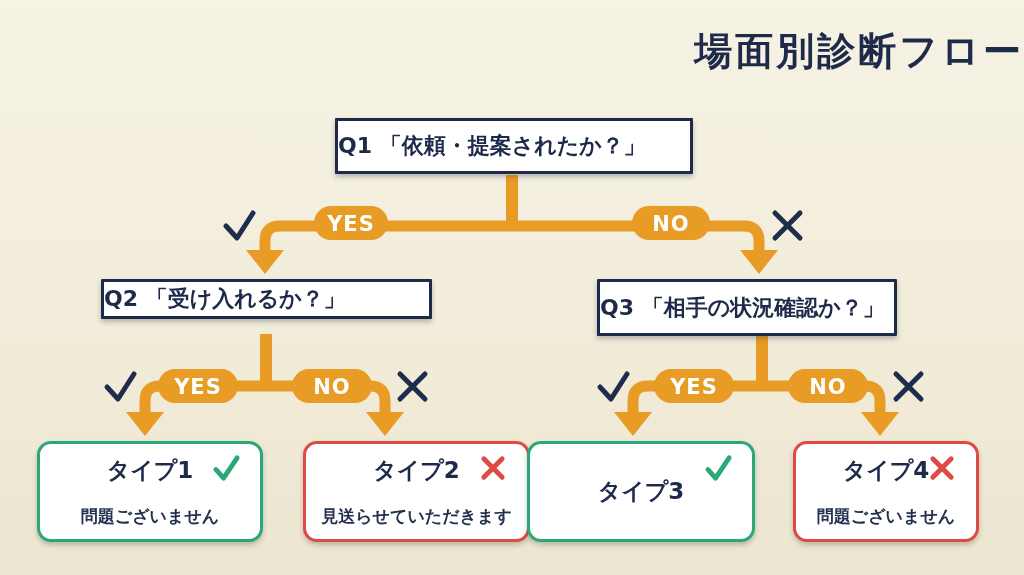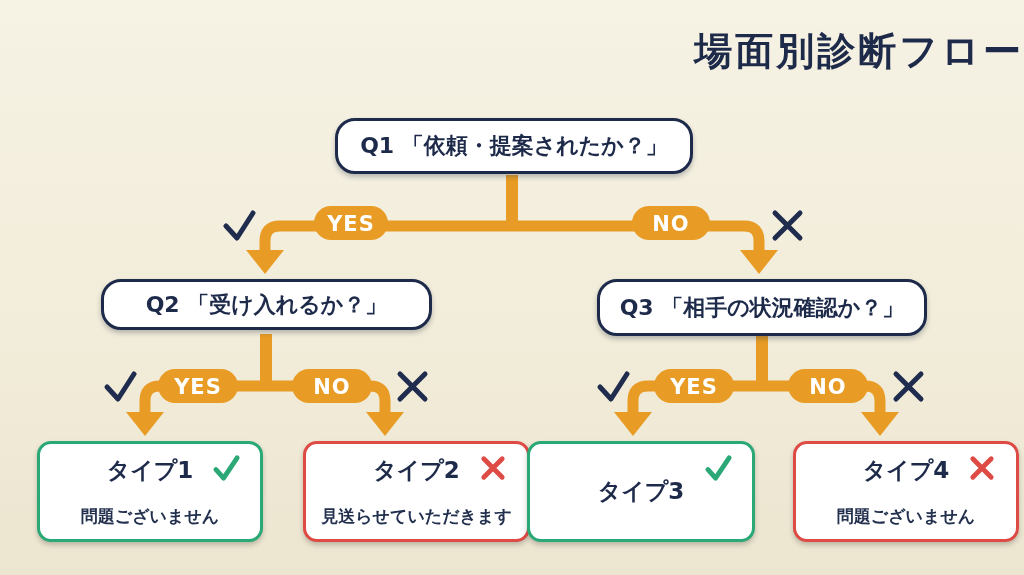--- a/index.html
+++ b/index.html
@@ -16,43 +16,43 @@
   .page-title{
     position:absolute;left:0;top:26px;width:1024px;
     margin:0;text-align:right;
     font-size:38px;font-weight:900;letter-spacing:3px;
     color:#1d2a49;
   }
   .connectors{position:absolute;left:0;top:0;}
   .qbox{
     position:absolute;box-sizing:border-box;
     background:#ffffff;
-    border:3px solid #1d2a49;border-radius:20px;
-    display:flex;align-items:center;justify-content:center;
+    border:3px solid #1d2a49;border-radius:1px;
+    display:flex;align-items:center;
     font-size:22px;font-weight:bold;color:#1d2a49;
     box-shadow:0 3px 5px rgba(40,50,70,.30);
     white-space:nowrap;
   }
   .qbox.q1{left:335px;top:118px;width:358px;height:56px;}
-  .qbox.q2{left:101px;top:279px;width:331px;height:51px;}
-  .qbox.q3{left:597px;top:279px;width:330px;height:57px;}
+  .qbox.q2{left:101px;top:279px;width:331px;height:40px;}
+  .qbox.q3{left:597px;top:279px;width:300px;height:57px;}
   .outcome{
     position:absolute;box-sizing:border-box;
     width:226px;height:101px;top:441px;
     background:#ffffff;border-radius:14px;
     display:flex;flex-direction:column;align-items:center;justify-content:center;
     gap:26px;
     box-shadow:0 3px 5px rgba(60,60,50,.28);
   }
   .outcome.positive{border:3px solid #2aa876;}
   .outcome.negative{border:3px solid #de4a44;margin-left:20px;}
   .outcome.t1{left:37px;}
   .outcome.t2{left:283px;width:227px;}
   .outcome.t3{left:527px;width:228px;align-items:center;}
-  .outcome.t4{left:773px;width:226px;}
+  .outcome.t4{left:773px;width:186px;}
   .outcome-title{font-size:23px;font-weight:bold;color:#1d2a49;line-height:1;}
   .outcome-text{font-size:17px;font-weight:600;color:#22304e;line-height:1;white-space:nowrap;}
   .outcome-mark{position:absolute;top:9px;right:19px;width:30px;height:30px;}
 </style>
 </head>
 <body>
 
 <div class="canvas">
 
   <h1 class="page-title">場面別診断フロー</h1>

